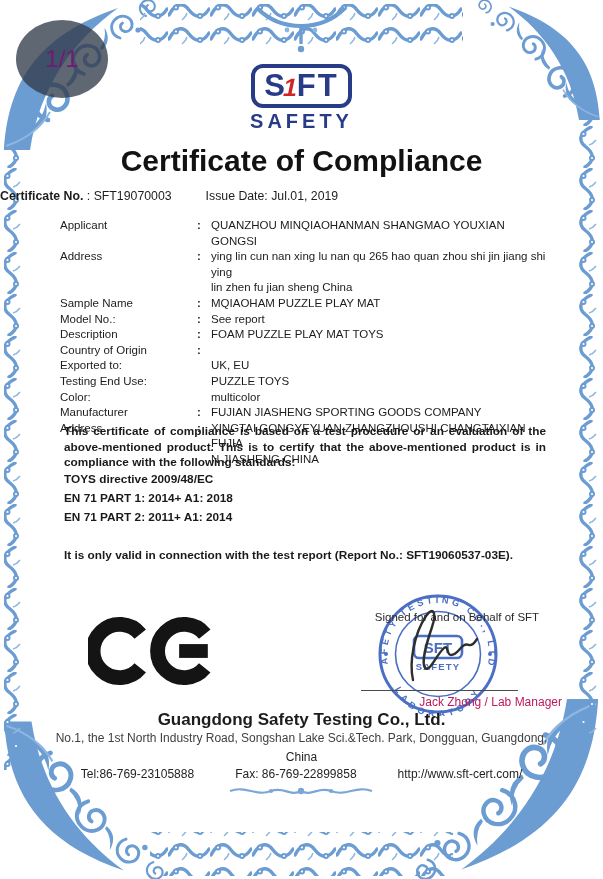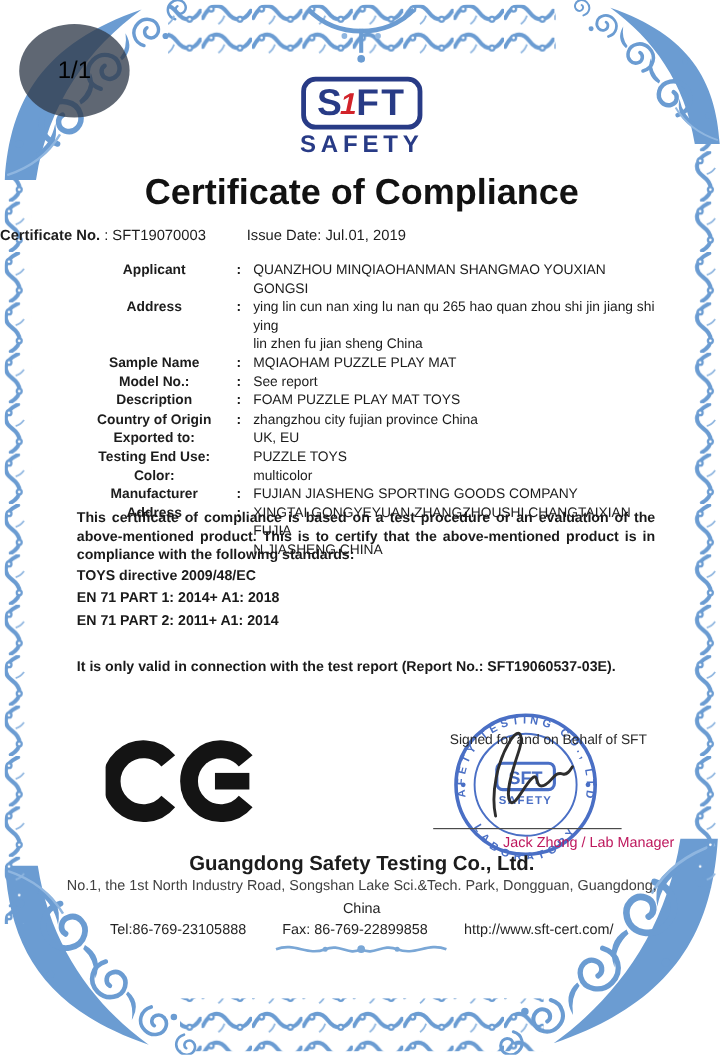--- a/index.html
+++ b/index.html
@@ -2,56 +2,56 @@
 <html style="--border-blue: #6b9cd2; --border-blue-light: #8fb6e0; --logo-navy: #283b86; --logo-red: #d2232a; --stamp-blue: #4a6fc5;"><head>
 <meta charset="utf-8">
 <style>
   html,body{margin:0;padding:0;}
   body{font-family:"Liberation Sans", sans-serif; background:#ffffff;}
   .page{position:relative;width:603px;height:879px;background:#fff;overflow:hidden;}
   .border-svg{position:absolute;inset:0;z-index:1;pointer-events:none;}
   .content{position:absolute;inset:0;z-index:2;}
 
   .badge{position:absolute;left:16px;top:20px;width:92px;height:78px;border-radius:50%;
-    background:rgba(50,60,75,0.78);color:#000000;display:flex;align-items:center;justify-content:center;
-    font-size:20px;z-index:3;}
+    background:rgba(50,60,75,0.78);color:#701a75;display:flex;align-items:center;justify-content:center;
+    font-size:24px;z-index:3;}
 
   .logo-wrap{position:absolute;top:64px;left:0;width:100%;display:flex;flex-direction:column;align-items:center;}
   .logo-box{display:flex;align-items:center;border:4px solid var(--logo-navy,#283b86);border-radius:12px;
     padding:1px 9px;color:var(--logo-navy,#283b86);font-weight:800;font-size:31px;letter-spacing:2px;line-height:1.1;}
   .logo-accent{color:var(--logo-red,#d2232a);font-size:25px;font-weight:800;margin:0 -3px;transform:skewX(-12deg) translateY(2px);}
   .logo-sub{margin-top:2px;color:var(--logo-navy,#283b86);font-weight:800;font-size:20px;letter-spacing:4px;}
 
   .title{position:absolute;top:144px;left:0;width:100%;text-align:center;font-size:30px;font-weight:700;color:#121212;}
   .cert-line{position:absolute;top:189px;left:0;width:100%;display:flex;justify-content:flex-start;gap:34px;font-size:12.3px;color:#1d1d1d;}
   .cert-line .b{font-weight:700;}
 
   .fields{position:absolute;top:218px;left:60px;right:50px;font-size:11.5px;color:#1c1c1c;}
   .frow{display:flex;line-height:15.6px;}
-  .flabel{width:137px;flex:none;font-weight:700;text-align:center;}
+  .flabel{width:137px;flex:none;font-weight:400;}
   .fsep{width:14px;flex:none;font-weight:700;}
   .fvalue{flex:1;white-space:pre-line;max-width:372px;}
 
   .statement{position:absolute;top:424px;left:64px;width:482px;font-size:11.8px;font-weight:700;
     line-height:15.7px;text-align:justify;color:#1a1a1a;}
   .std{position:absolute;left:64px;font-size:11.8px;font-weight:700;color:#1a1a1a;}
   .directive{top:472px;}
   .std1{top:491px;} .std2{top:510px;} .std3{top:529px;}
   .validity{position:absolute;top:548px;left:64px;font-size:11.8px;font-weight:700;color:#1a1a1a;}
 
   .ce-svg{position:absolute;left:88px;top:607px;width:128px;height:88px;}
   .stamp-svg{position:absolute;left:376px;top:592px;width:124px;height:124px;}
   .signed-for{position:absolute;left:352px;top:611px;width:210px;text-align:center;font-size:11.5px;color:#2a2a2a;}
   .sig-line{position:absolute;left:361px;top:690px;width:157px;border-top:1.5px solid #4a4a4a;}
   .signer{position:absolute;left:352px;top:695px;width:210px;text-align:right;font-size:12px;color:#be185d;}
 
   .f-company{position:absolute;top:710px;left:0;width:100%;text-align:center;font-size:17px;font-weight:700;color:#1c1c1c;}
   .f-addr1{position:absolute;top:731px;left:0;width:100%;text-align:center;font-size:12px;color:#404040;}
   .f-addr2{position:absolute;top:750px;left:0;width:100%;text-align:center;font-size:12px;color:#242424;}
-  .f-contact{position:absolute;top:767px;left:0;width:100%;display:flex;justify-content:center;gap:30px;font-size:12px;color:#242424;}
+  .f-contact{position:absolute;top:767px;left:0;width:100%;display:flex;justify-content:center;gap:41px;font-size:12px;color:#242424;}
   .f-flourish{position:absolute;top:783px;left:226px;width:150px;height:16px;}
 </style>
 </head>
 <body>
 
 <div class="page">
 
   <svg class="border-svg" viewBox="0 0 603 879" xmlns="http://www.w3.org/2000/svg">
     <defs>
       <pattern id="vineH" width="42" height="24" patternUnits="userSpaceOnUse">
@@ -157,21 +157,20 @@
           <span class="fvalue">See report</span>
       </div>
       <div class="frow">
         <span class="flabel">Description</span>
           <span class="fsep">:</span>
           <span class="fvalue">FOAM PUZZLE PLAY MAT TOYS</span>
       </div>
       <div class="frow">
         <span class="flabel">Country of Origin</span>
           <span class="fsep">:</span>
-          <span class="fvalue">zhangzhou city fujian province China</span>
       </div>
       <div class="frow">
         <span class="flabel">Exported to:</span>
           <span class="fsep"></span>
           <span class="fvalue">UK, EU</span>
       </div>
       <div class="frow">
         <span class="flabel">Testing End Use:</span>
           <span class="fsep"></span>
           <span class="fvalue">PUZZLE TOYS</span>

